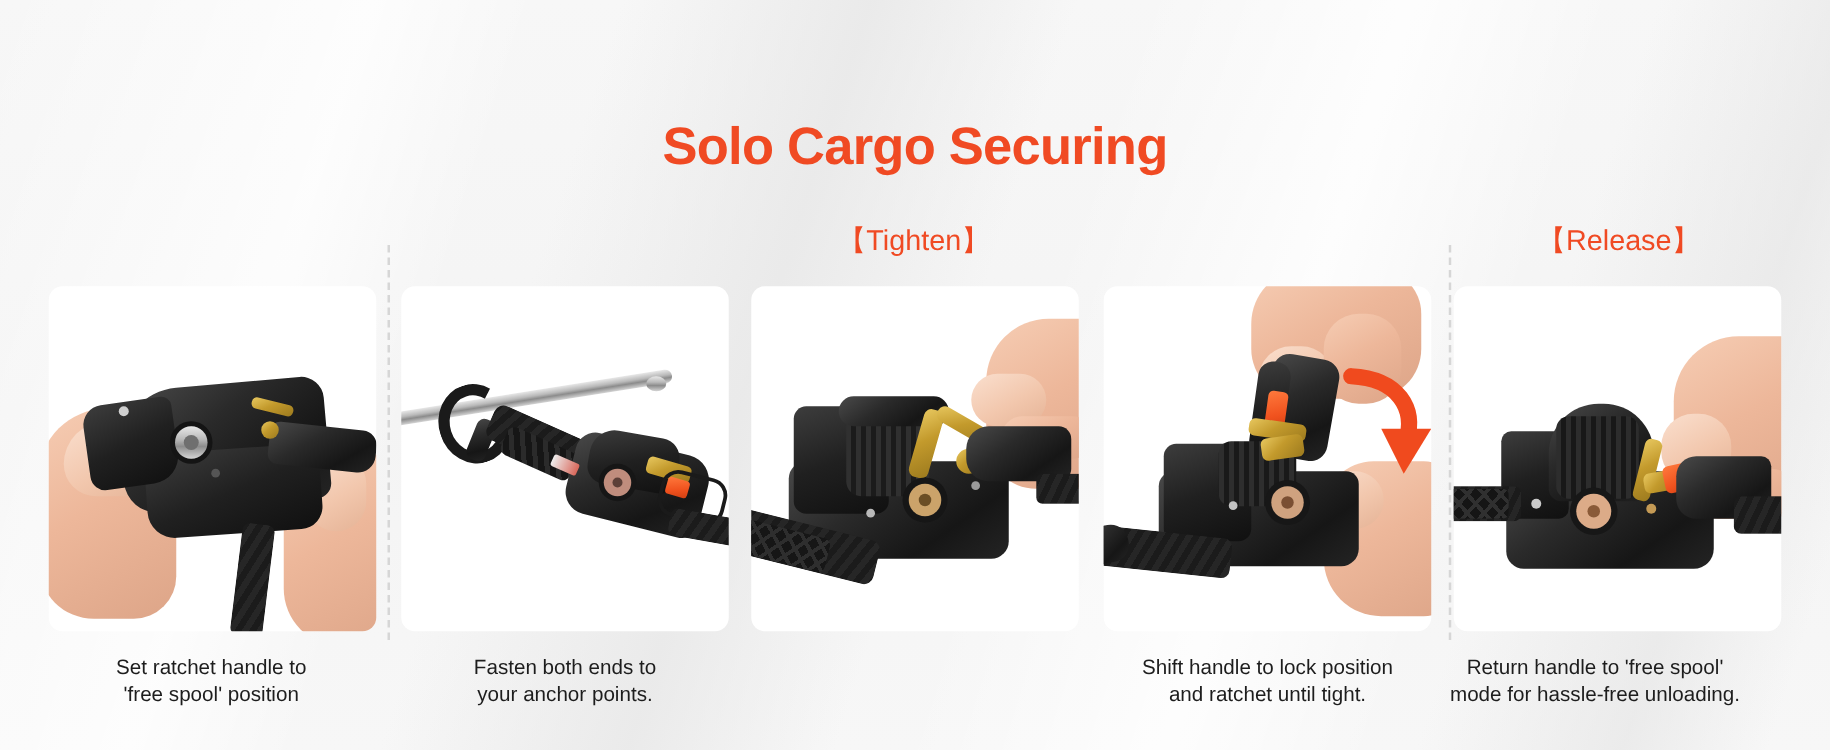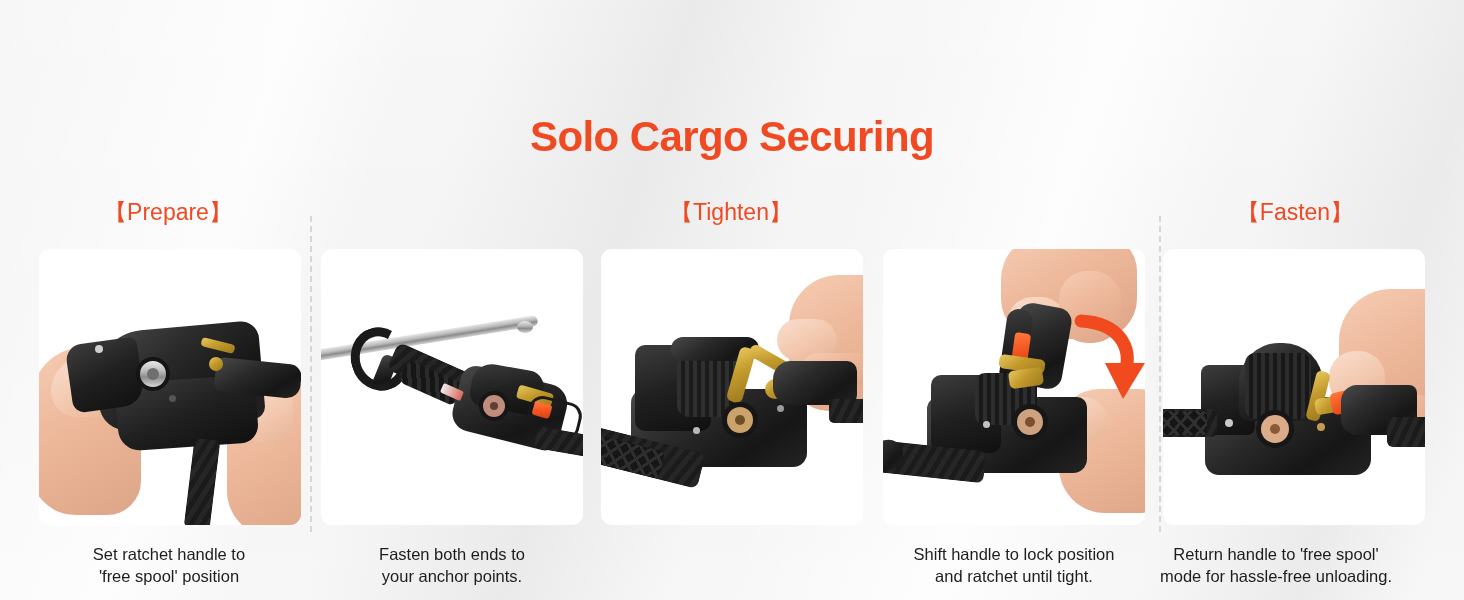--- a/index.html
+++ b/index.html
@@ -14,21 +14,21 @@
   #bg-texture{
     position:absolute;inset:0;
     background:
       linear-gradient(108deg, rgba(255,255,255,0) 0%, rgba(255,255,255,.75) 18%, rgba(255,255,255,0) 26%),
       linear-gradient(108deg, rgba(236,236,236,0) 30%, rgba(232,232,232,.85) 42%, rgba(236,236,236,0) 52%),
       linear-gradient(108deg, rgba(255,255,255,0) 55%, rgba(255,255,255,.8) 68%, rgba(255,255,255,0) 78%),
       linear-gradient(108deg, rgba(234,234,234,0) 80%, rgba(230,230,230,.7) 90%, rgba(234,234,234,0) 97%),
       linear-gradient(180deg,#f7f7f7 0%,#f4f4f4 55%,#f7f7f7 100%);
     pointer-events:none;
   }
-  #page{position:absolute;inset:0;margin-top:20px;}
+  #page{position:absolute;inset:0;}
 
   
   #title{
     position:absolute;left:0;right:0;top:93px;
     text-align:center;
     font-size:42px;font-weight:bold;
     letter-spacing:-.6px;
     color:#f04a23;
     white-space:nowrap;
   }
@@ -83,23 +83,22 @@
 </style>
 </head>
 <body>
 
 <div id="bg-texture"></div>
 
 <div id="page">
 
   <div id="title">Solo Cargo Securing</div>
 
-  <div class="section-header" style="left:168px">【Prepare】</div>
   <div class="section-header" style="left:731px">【Tighten】</div>
-  <div class="section-header" style="left:1295px">【Fasten】</div>
+  <div class="section-header" style="left:1295px">【Release】</div>
 
   <div class="divider" style="left:310px"></div>
   <div class="divider" style="left:1159px"></div>
 
   <div class="panel" style="left:39px">
     <div class="photo">
 
       <div class="shape skin" style="left:-8px;top:98px;width:110px;height:168px;border-radius:54px 30px 34px 44px;"></div>
       <div class="shape skin-lite" style="left:12px;top:108px;width:78px;height:60px;border-radius:40px 24px 20px 30px;"></div>
       <div class="shape skin" style="left:50px;top:118px;width:78px;height:46px;border-radius:24px;"></div>

